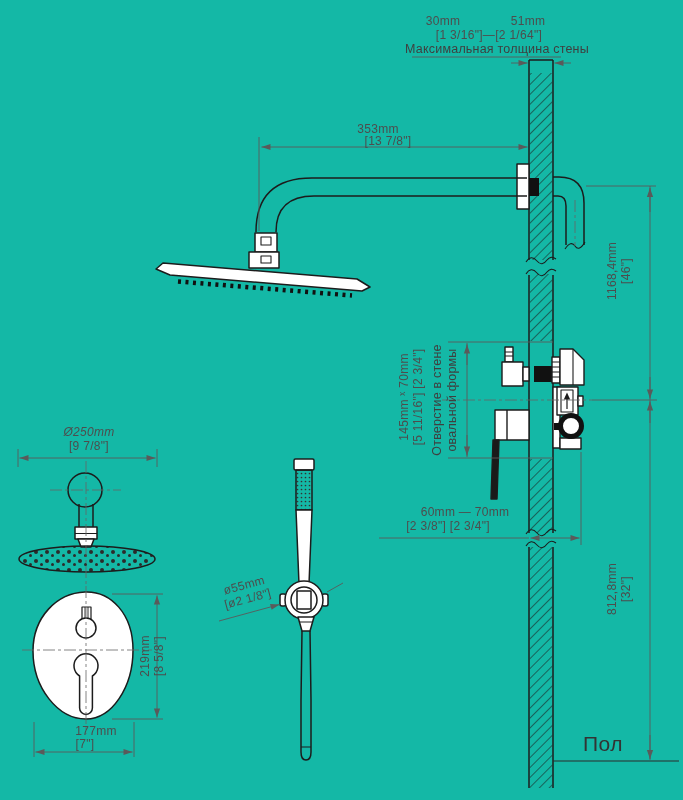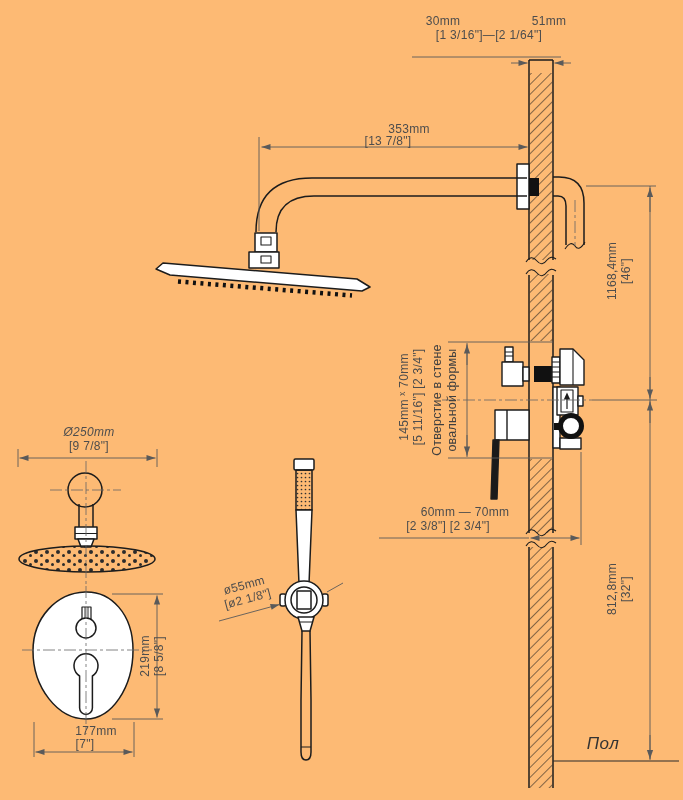--- a/index.html
+++ b/index.html
@@ -1,24 +1,24 @@
 <!DOCTYPE html>
 <html><head>
 <meta charset="utf-8">
 <style>
   html,body{margin:0;padding:0;background:#ffffff;}
-  #canvas{position:relative;width:683px;height:800px;background:#fdba74;overflow:hidden;
+  #canvas{position:relative;width:683px;height:800px;background:#14b8a6;overflow:hidden;
           font-family:"Liberation Sans",sans-serif;}
   svg{position:absolute;left:0;top:0;}
   .lbl{position:absolute;font-size:12px;color:#4d4d4d;white-space:nowrap;text-align:center;
        line-height:1.18;letter-spacing:.3px;transform:translate(-50%,-50%);}
   .cap{font-size:12.5px;color:#3f3f3f;letter-spacing:.2px;}
   .rot{transform:translate(-50%,-50%) rotate(-90deg);}
   .rot15{transform:translate(-50%,-50%) rotate(-15deg);}
-  .floor{font-size:17px;color:#333;letter-spacing:.5px;font-style:italic;}
+  .floor{font-size:21px;color:#333;letter-spacing:.5px;}
 </style>
 </head>
 <body>
 
 <div id="canvas">
 
 <svg width="683" height="800" viewBox="0 0 683 800">
   <defs>
     <marker id="arr" markerWidth="10" markerHeight="8" refX="9.5" refY="4" markerUnits="userSpaceOnUse" orient="auto-start-reverse">
       <path d="M0.5,0.9 L9.5,4 L0.5,7.1 Z" fill="#5a5a5a"></path>
@@ -186,24 +186,25 @@
     <line x1="442" y1="400" x2="592" y2="400"></line>
     <line x1="575" y1="200" x2="575" y2="246"></line>
     <line x1="50" y1="490" x2="121" y2="490"></line>
     <line x1="86" y1="461" x2="86" y2="584"></line>
     <line x1="86" y1="586" x2="86" y2="734"></line>
     <line x1="22" y1="650" x2="152" y2="650"></line>
   </g>
 </svg>
 
 <div class="lbl" style="left:443px;top:21px;">30mm</div>
-<div class="lbl" style="left:549px;top:21px;">51mm</div>
+<div class="lbl" style="left:528px;top:21px;">51mm</div>
 <div class="lbl" style="left:489px;top:35px;">[1 3/16"]—[2 1/64"]</div>
-
-<div class="lbl" style="left:409px;top:129px;text-align:right;">353mm</div>
+<div class="lbl cap" style="left:497px;top:49px;">Максимальная толщина стены</div>
+
+<div class="lbl" style="left:378px;top:129px;text-align:right;">353mm</div>
 <div class="lbl" style="left:388px;top:141px;">[13 7/8"]</div>
 
 <div class="lbl rot" style="left:619px;top:271px;">
   <div>1168,4mm</div>
   <div>[46"]</div>
 </div>
 
 <div class="lbl rot" style="left:411px;top:397px;">
   <div>145mm ˣ 70mm</div>
   <div>[5 11/16"] [2 3/4"]</div>

